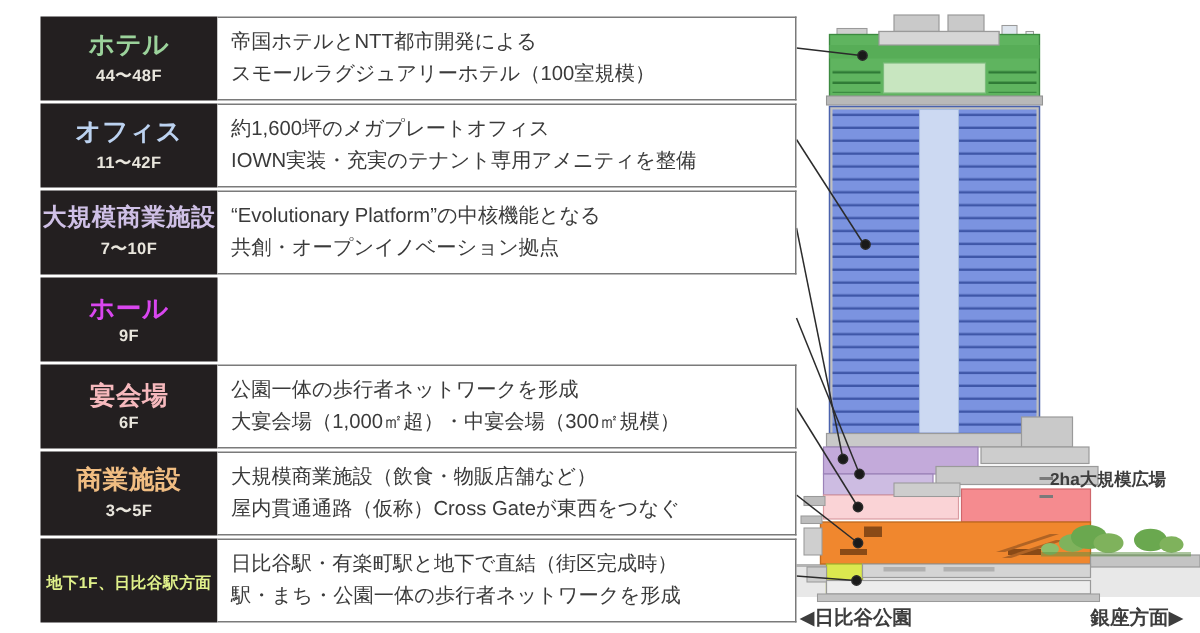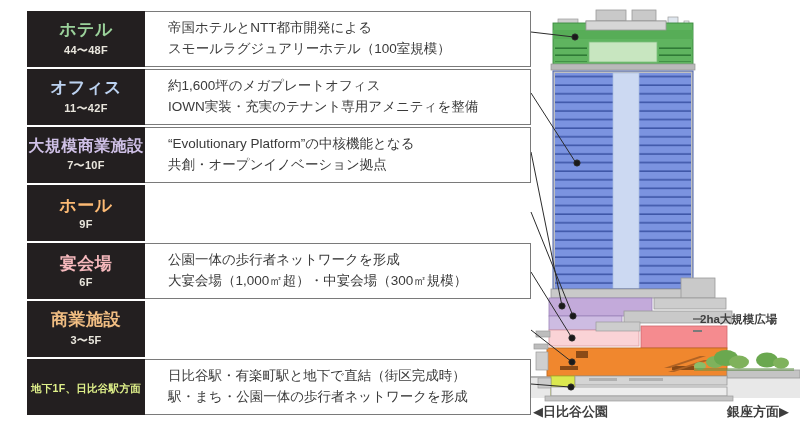--- a/index.html
+++ b/index.html
@@ -25,21 +25,21 @@
   .lbl .fl{font-size:11px;font-weight:bold;color:#e9e6dd;margin-top:3px;letter-spacing:.3px;}
   .lbl.core .nm{font-size:16px;}
   .lbl.core .fl{font-size:10.5px;}
   .lbl.sien .nm{font-size:16px;}
   .desc{
     flex:1;background:#ffffff;border:1px solid #7a7a7a;border-left:none;
     box-sizing:border-box;
     display:flex;flex-direction:column;justify-content:center;
     padding:0 0 0 9px;
   }
-  .desc div{font-size:13.5px;color:#3a3a3a;line-height:1.55;white-space:nowrap;margin-left:14px;}
+  .desc div{font-size:13.5px;color:#3a3a3a;line-height:1.55;white-space:nowrap;}
 
   
   #leaders{position:absolute;left:0;top:0;width:800px;height:422px;pointer-events:none;}
 
   
   #bldg{position:absolute;left:0;top:0;width:800px;height:422px;}
 
   
   .cap{position:absolute;font-size:13px;font-weight:bold;color:#3d3d3d;white-space:nowrap;}
   #cap-left{left:533px;top:403px;}
@@ -207,40 +207,44 @@
         <span class="fl">7〜10F</span>
       </div>
       <div class="desc">
         <div>“Evolutionary Platform”の中核機能となる</div>
         <div>共創・オープンイノベーション拠点</div>
       </div>
     </div>
 
     <div class="row">
       <div class="lbl">
-        <span class="nm" style="color:#fdba74">ホール</span>
+        <span class="nm" style="color:#d946ef">ホール</span>
         <span class="fl">9F</span>
       </div>
     </div>
 
     <div class="row">
       <div class="lbl">
         <span class="nm" style="color:#f6b9bd">宴会場</span>
         <span class="fl">6F</span>
       </div>
       <div class="desc">
         <div>公園一体の歩行者ネットワークを形成</div>
         <div>大宴会場（1,000㎡超）・中宴会場（300㎡規模）</div>
       </div>
     </div>
 
     <div class="row">
       <div class="lbl">
         <span class="nm" style="color:#f0bd82">商業施設</span>
         <span class="fl">3〜5F</span>
+      </div>
+      <div class="desc">
+        <div>大規模商業施設（飲食・物販店舗など）</div>
+        <div>屋内貫通通路（仮称）Cross Gateが東西をつなぐ</div>
       </div>
     </div>
 
     <div class="row">
       <div class="lbl core">
         <span class="fl" style="color:#dff08a">地下1F、日比谷駅方面</span>
       </div>
       <div class="desc">
         <div>日比谷駅・有楽町駅と地下で直結（街区完成時）</div>
         <div>駅・まち・公園一体の歩行者ネットワークを形成</div>

